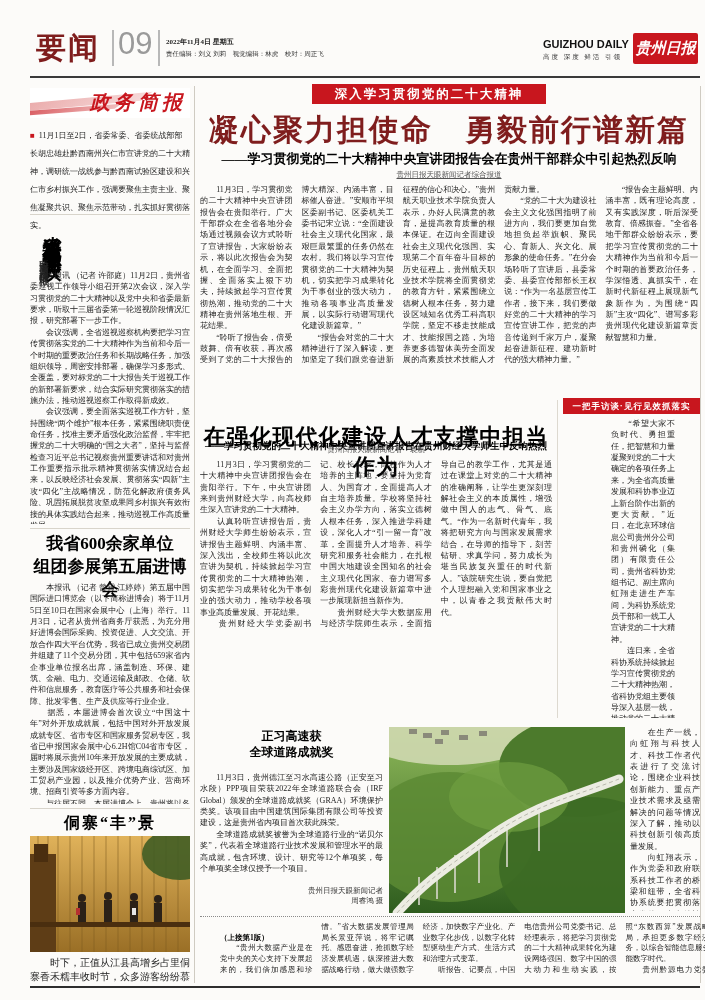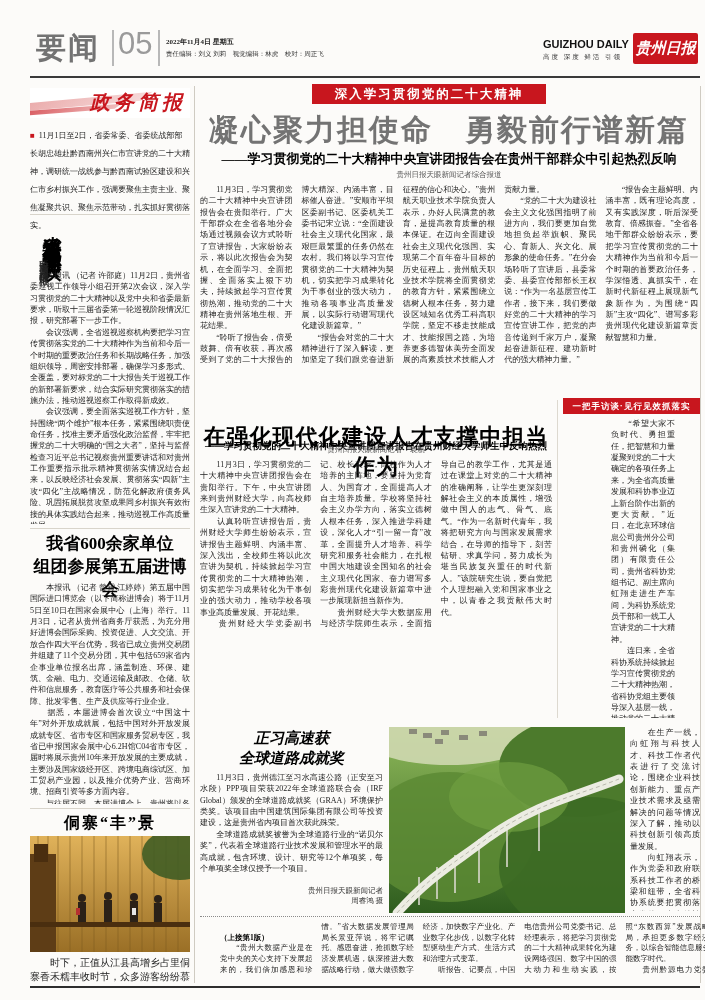--- a/index.html
+++ b/index.html
@@ -1,21 +1,21 @@
 <!DOCTYPE html>
 <html><head>
 <meta charset="utf-8">
 <style>
   html,body{margin:0;padding:0;}
   body{width:705px;height:1000px;position:relative;background:#fcfbf9;
        font-family:"Liberation Serif",serif;color:#1c1c1c;overflow:hidden;}
   .abs{position:absolute;}
   .body-text{font-size:8px;line-height:1.42;text-align:justify;white-space:pre-line;
              overflow:hidden;color:#1c1c1c;}
-  .hl{font-family:"Liberation Sans",sans-serif;font-weight:bold;color:#737373;}
+  .hl{font-family:"Liberation Sans",sans-serif;font-weight:bold;color:#7f1d1d;}
   .serif-hl{font-family:"Liberation Serif",serif;font-weight:bold;color:#000;}
   .vert{writing-mode:vertical-rl;}
   .red-banner{background:#c8161e;color:#fff;text-align:center;
               font-family:"Liberation Sans",sans-serif;font-weight:bold;}
   .rule-h{background:#3a3a3a;height:2px;}
   .rule-thin{background:#cfcbc2;width:1px;}
   .divider{border-top:1px solid #d8d4cb;height:0;}
   .dotted{border-top:1px dotted #8a8a8a;height:0;}
   .center{text-align:center;}
   .byline{font-size:7.5px;color:#555;text-align:center;}
@@ -28,21 +28,21 @@
   .swoosh2{position:absolute;left:-18px;top:20px;width:100px;height:5px;
            background:linear-gradient(90deg,#d4494f,#f0bcbc);transform:skewX(-55deg) rotate(-5deg);}
   .brief-title{position:absolute;right:4px;top:1px;font-size:20px;font-weight:bold;
                font-style:italic;color:#c8161e;letter-spacing:4px;font-family:Liberation Serif, serif;}
 </style>
 </head>
 <body>
 
 <div class="abs hl" style="left:36px;top:28px;font-size:30px;letter-spacing:2px;">要闻</div>
 <div class="abs" style="left:112px;top:30px;width:2px;height:36px;background:#b8b8b8;"></div>
-<div class="abs" style="left:118px;top:26px;font-size:31px;color:#9a9a9a;font-family:'Liberation Sans',sans-serif;">05</div>
+<div class="abs" style="left:118px;top:26px;font-size:31px;color:#9a9a9a;font-family:'Liberation Sans',sans-serif;">09</div>
 <div class="abs" style="left:158px;top:30px;width:2px;height:36px;background:#b8b8b8;"></div>
 <div class="abs" style="left:166px;top:37px;font-size:7px;color:#222;font-weight:bold;">2022年11月4日 星期五</div>
 <div class="abs" style="left:166px;top:50px;font-size:6.5px;color:#333;">责任编辑：刘义 刘莉　视觉编辑：林虎　校对：周正飞</div>
 <div class="abs" style="left:543px;top:38px;font-size:11px;font-weight:bold;color:#111;font-family:'Liberation Sans',sans-serif;">GUIZHOU DAILY</div>
 <div class="abs" style="left:543px;top:53px;font-size:6.5px;letter-spacing:2px;color:#333;">高度 深度 鲜活 引领</div>
 <div class="abs" style="left:633px;top:33px;width:65px;height:31px;background:#c8161e;border-radius:2px;
                         display:flex;align-items:center;justify-content:center;">
   <span style="color:#fff;font-size:15px;font-weight:bold;font-style:italic;font-family:Liberation Mono, monospace;">贵州日报</span>
 </div>
 <div class="abs rule-h" style="left:30px;top:76px;width:670px;"></div>
@@ -121,21 +121,21 @@
     <rect x="46" y="72" width="4" height="7" fill="#b53030"></rect>
     <rect x="102" y="72" width="4" height="7" fill="#e6e6e6"></rect>
   </svg>
 </div>
 <div class="abs body-text" style="left:30px;top:956px;width:160px;height:26px;font-size:10px;">　　时下，正值从江县高增乡占里侗寨香禾糯丰收时节，众多游客纷纷慕名而来，趁着秋日暖阳，领略农耕文化，一同感受最美好“丰”景。</div>
 <div class="abs credit" style="left:30px;top:980px;width:160px;margin-top:48px;">廖光华 摄　（贵州图片库发）</div>
 
 <div class="abs red-banner" style="left:312px;top:84px;width:234px;height:20px;line-height:20px;font-size:12.5px;letter-spacing:2px;">深入学习贯彻党的二十大精神</div>
 <div class="abs hl center" style="left:198px;top:110px;width:502px;font-size:30px;letter-spacing:2px;">凝心聚力担使命　勇毅前行谱新篇</div>
 <div class="abs serif-hl center" style="left:198px;top:150px;width:502px;font-size:13px;">——学习贯彻党的二十大精神中央宣讲团报告会在贵州干部群众中引起热烈反响</div>
-<div class="abs byline" style="left:198px;top:170px;width:502px;">贵州日报天眼新闻记者综合报道</div>
+<div class="abs byline" style="left:198px;top:170px;width:502px;text-decoration:underline;">贵州日报天眼新闻记者综合报道</div>
 <div class="abs body-text cols5" style="left:200px;top:184px;width:498px;height:210px;">　　11月3日，学习贯彻党的二十大精神中央宣讲团报告会在贵阳举行。广大干部群众在全省各地分会场通过视频会议方式聆听了宣讲报告，大家纷纷表示，将以此次报告会为契机，在全面学习、全面把握、全面落实上狠下功夫，持续掀起学习宣传贯彻热潮，推动党的二十大精神在贵州落地生根、开花结果。
 　　“聆听了报告会，倍受鼓舞、倍有收获，再次感受到了党的二十大报告的博大精深、内涵丰富，目标催人奋进。”安顺市平坝区委副书记、区委机关工委书记宋立说：“全面建设社会主义现代化国家，最艰巨最繁重的任务仍然在农村。我们将以学习宣传贯彻党的二十大精神为契机，切实把学习成果转化为干事创业的强大动力，推动各项事业高质量发展，以实际行动谱写现代化建设新篇章。”
 　　“报告会对党的二十大精神进行了深入解读，更加坚定了我们跟党奋进新征程的信心和决心。”贵州航天职业技术学院负责人表示，办好人民满意的教育，是提高教育质量的根本保证。在迈向全面建设社会主义现代化强国、实现第二个百年奋斗目标的历史征程上，贵州航天职业技术学院将全面贯彻党的教育方针，紧紧围绕立德树人根本任务，努力建设区域知名优秀工科高职学院，坚定不移走技能成才、技能报国之路，为培养更多德智体美劳全面发展的高素质技术技能人才贡献力量。
 　　“党的二十大为建设社会主义文化强国指明了前进方向，我们要更加自觉地担负起举旗帜、聚民心、育新人、兴文化、展形象的使命任务。”在分会场聆听了宣讲后，县委常委、县委宣传部部长王权说：“作为一名基层宣传工作者，接下来，我们要做好党的二十大精神的学习宣传宣讲工作，把党的声音传递到千家万户，凝聚起奋进新征程、建功新时代的强大精神力量。”
 　　“报告会主题鲜明、内涵丰富，既有理论高度，又有实践深度，听后深受教育、倍感振奋。”全省各地干部群众纷纷表示，要把学习宣传贯彻党的二十大精神作为当前和今后一个时期的首要政治任务，学深悟透、真抓实干，在新时代新征程上展现新气象新作为，为围绕“四新”主攻“四化”、谱写多彩贵州现代化建设新篇章贡献智慧和力量。</div>
 
 <div class="abs serif-hl center" style="left:198px;top:402px;width:356px;font-size:22px;letter-spacing:1px;margin-top:20px;">在强化现代化建设人才支撑中担当作为</div>
 <div class="abs serif-hl center" style="left:198px;top:431px;width:356px;font-size:9.5px;margin-top:9px;">——学习贯彻党的二十大精神中央宣讲团宣讲报告在贵州财经大学师生中反响热烈</div>
 <div class="abs byline" style="left:198px;top:445px;width:356px;">贵州日报天眼新闻记者　袁航</div>
 <div class="abs body-text cols3" style="left:200px;top:459px;width:352px;height:260px;">　　11月3日，学习贯彻党的二十大精神中央宣讲团报告会在贵阳举行。下午，中央宣讲团来到贵州财经大学，向高校师生深入宣讲党的二十大精神。
@@ -149,21 +149,21 @@
 　　连日来，全省科协系统持续掀起学习宣传贯彻党的二十大精神热潮，省科协党组主要领导深入基层一线，推动党的二十大精神落地见效、深入人心。</div>
   <div class="vert" style="flex:1;height:300px;padding-left:2px;">
     <span style="font-size:9.5px;color:#222;padding-top:6px;display:inline-block;">贵州省科协党组书记向虹翔：</span>
     <span class="serif-hl" style="font-size:24px;line-height:1.1;letter-spacing:2px;padding-top:12px;display:inline-block;">加强原创性引领性科技攻关</span>
     <span style="font-size:6.5px;color:#555;padding-top:70px;display:inline-block;">贵州日报天眼新闻记者 袁航</span>
   </div>
 </div>
 <div class="abs body-text" style="left:630px;top:727px;width:70px;height:184px;">　　在生产一线，向虹翔与科技人才、科技工作者代表进行了交流讨论，围绕企业科技创新能力、重点产业技术需求及亟需解决的问题等情况深入了解，推动以科技创新引领高质量发展。
 　　向虹翔表示，作为党委和政府联系科技工作者的桥梁和纽带，全省科协系统要把贯彻落实党的二十大精神作为工作主线，为创新驱动发展服务、为提高全民科学素质服务、为党和政府科学决策服务，更广泛地团结凝聚广大科技工作者，加强原创性引领性科技攻关，为贵州高质量发展提供技术和智力支撑。</div>
 
-<div class="abs serif-hl center" style="left:200px;top:728px;width:183px;font-size:15px;line-height:1.35;white-space:pre-line;font-style:italic;">正习高速获
+<div class="abs serif-hl center" style="left:200px;top:728px;width:183px;font-size:12px;line-height:1.35;white-space:pre-line;">正习高速获
 全球道路成就奖</div>
 <div class="abs body-text" style="left:200px;top:772px;width:183px;height:112px;">　　11月3日，贵州德江至习水高速公路（正安至习水段）PPP项目荣获2022年全球道路联合会（IRF Global）颁发的全球道路成就奖（GRAA）环境保护类奖。该项目由中国建筑国际集团有限公司等投资建设，这是贵州省内项目首次获此殊荣。
 　　全球道路成就奖被誉为全球道路行业的“诺贝尔奖”，代表着全球道路行业技术发展和管理水平的最高成就，包含环境、设计、研究等12个单项奖，每个单项奖全球仅授予一个项目。</div>
 <div class="abs credit" style="left:200px;top:886px;width:183px;">贵州日报天眼新闻记者
 周睿鸿 摄</div>
 <div class="abs" style="left:389px;top:727px;width:236px;height:186px;">
   <svg width="236" height="186">
     <defs>
       <linearGradient id="mtn" x1="0" y1="0" x2="0" y2="1">
         <stop offset="0" stop-color="#8fb95a"></stop>

